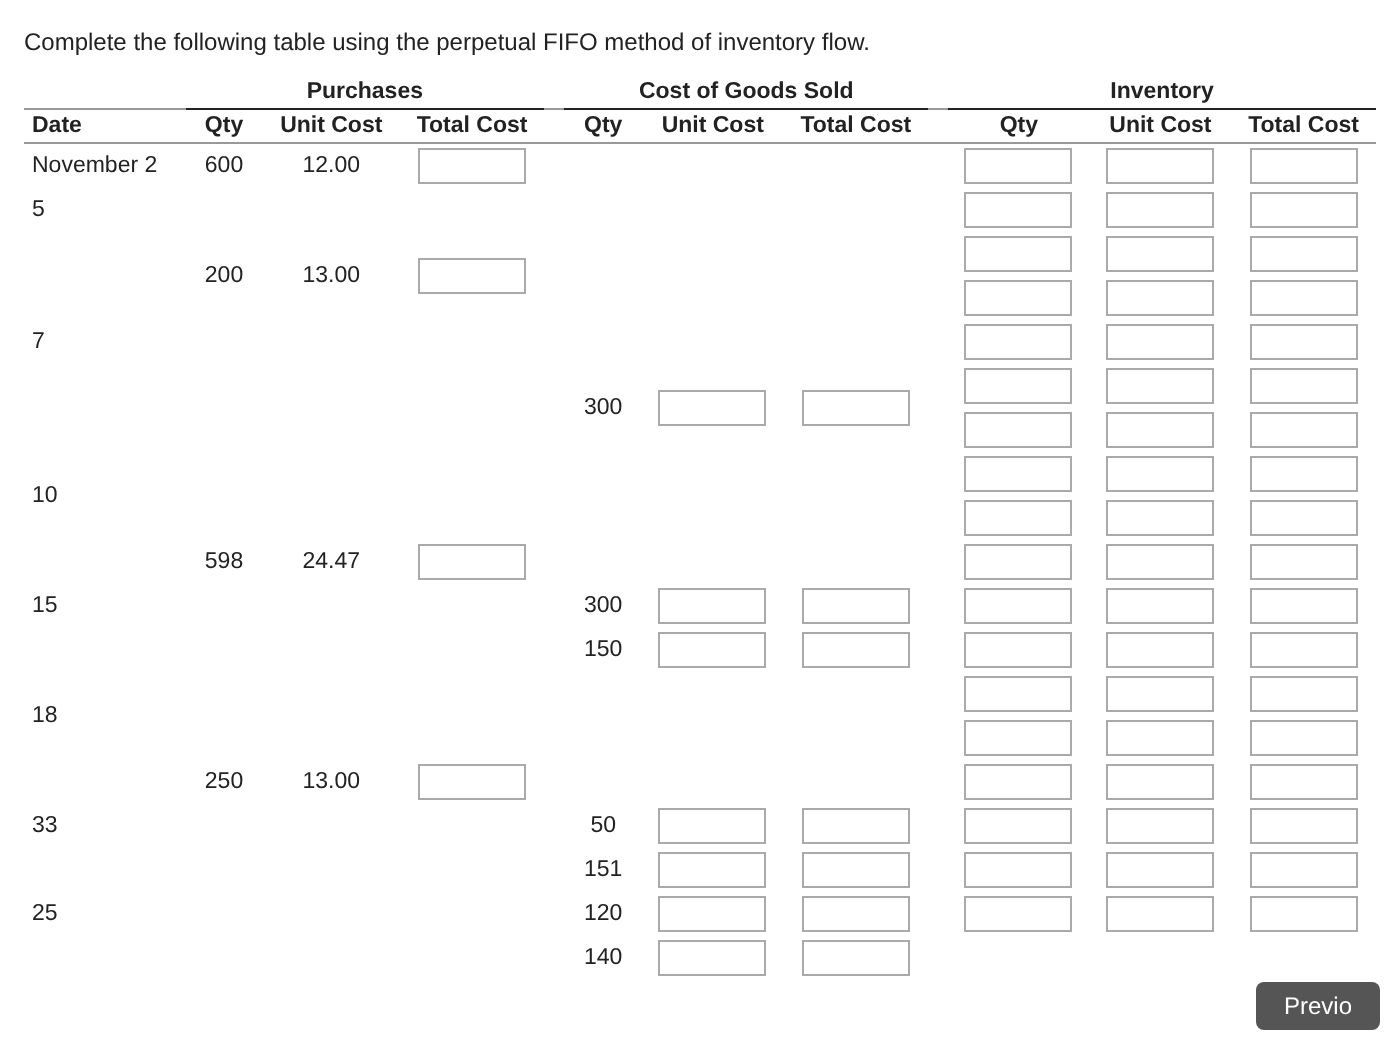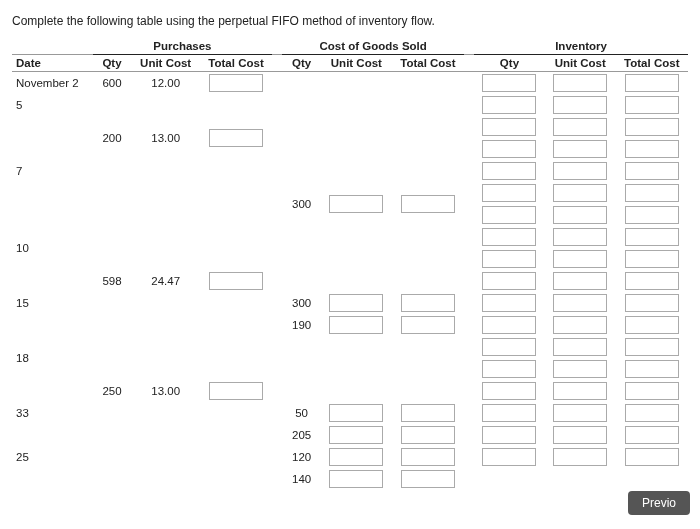--- a/index.html
+++ b/index.html
@@ -223,21 +223,21 @@
             <td><input type="text" style=""></td>
             <td><input type="text" style=""></td>
             <td><input type="text" style=""></td>
           </tr>
           <tr style="height: 22px;">
             <td class="date-col"></td>
             <td></td>
             <td></td>
             <td></td>
             <td style="width: 8px;"></td>
-            <td>190</td>
+            <td>150</td>
             <td><input type="text" style=""></td>
             <td><input type="text" style=""></td>
             <td style="width: 8px;"></td>
             <td><input type="text" style=""></td>
             <td><input type="text" style=""></td>
             <td><input type="text" style=""></td>
           </tr>
           <tr style="height: 22px;">
             <td class="date-col" rowspan="2">18</td>
             <td rowspan="2"></td>
@@ -284,21 +284,21 @@
             <td><input type="text" style=""></td>
             <td><input type="text" style=""></td>
             <td><input type="text" style=""></td>
           </tr>
           <tr style="height: 22px;">
             <td class="date-col"></td>
             <td></td>
             <td></td>
             <td></td>
             <td style="width: 8px;"></td>
-            <td>205</td>
+            <td>151</td>
             <td><input type="text" style=""></td>
             <td><input type="text" style=""></td>
             <td style="width: 8px;"></td>
             <td><input type="text" style=""></td>
             <td><input type="text" style=""></td>
             <td><input type="text" style=""></td>
           </tr>
           <tr style="height: 22px; margin-top: 32px;">
             <td class="date-col">25</td>
             <td></td>

